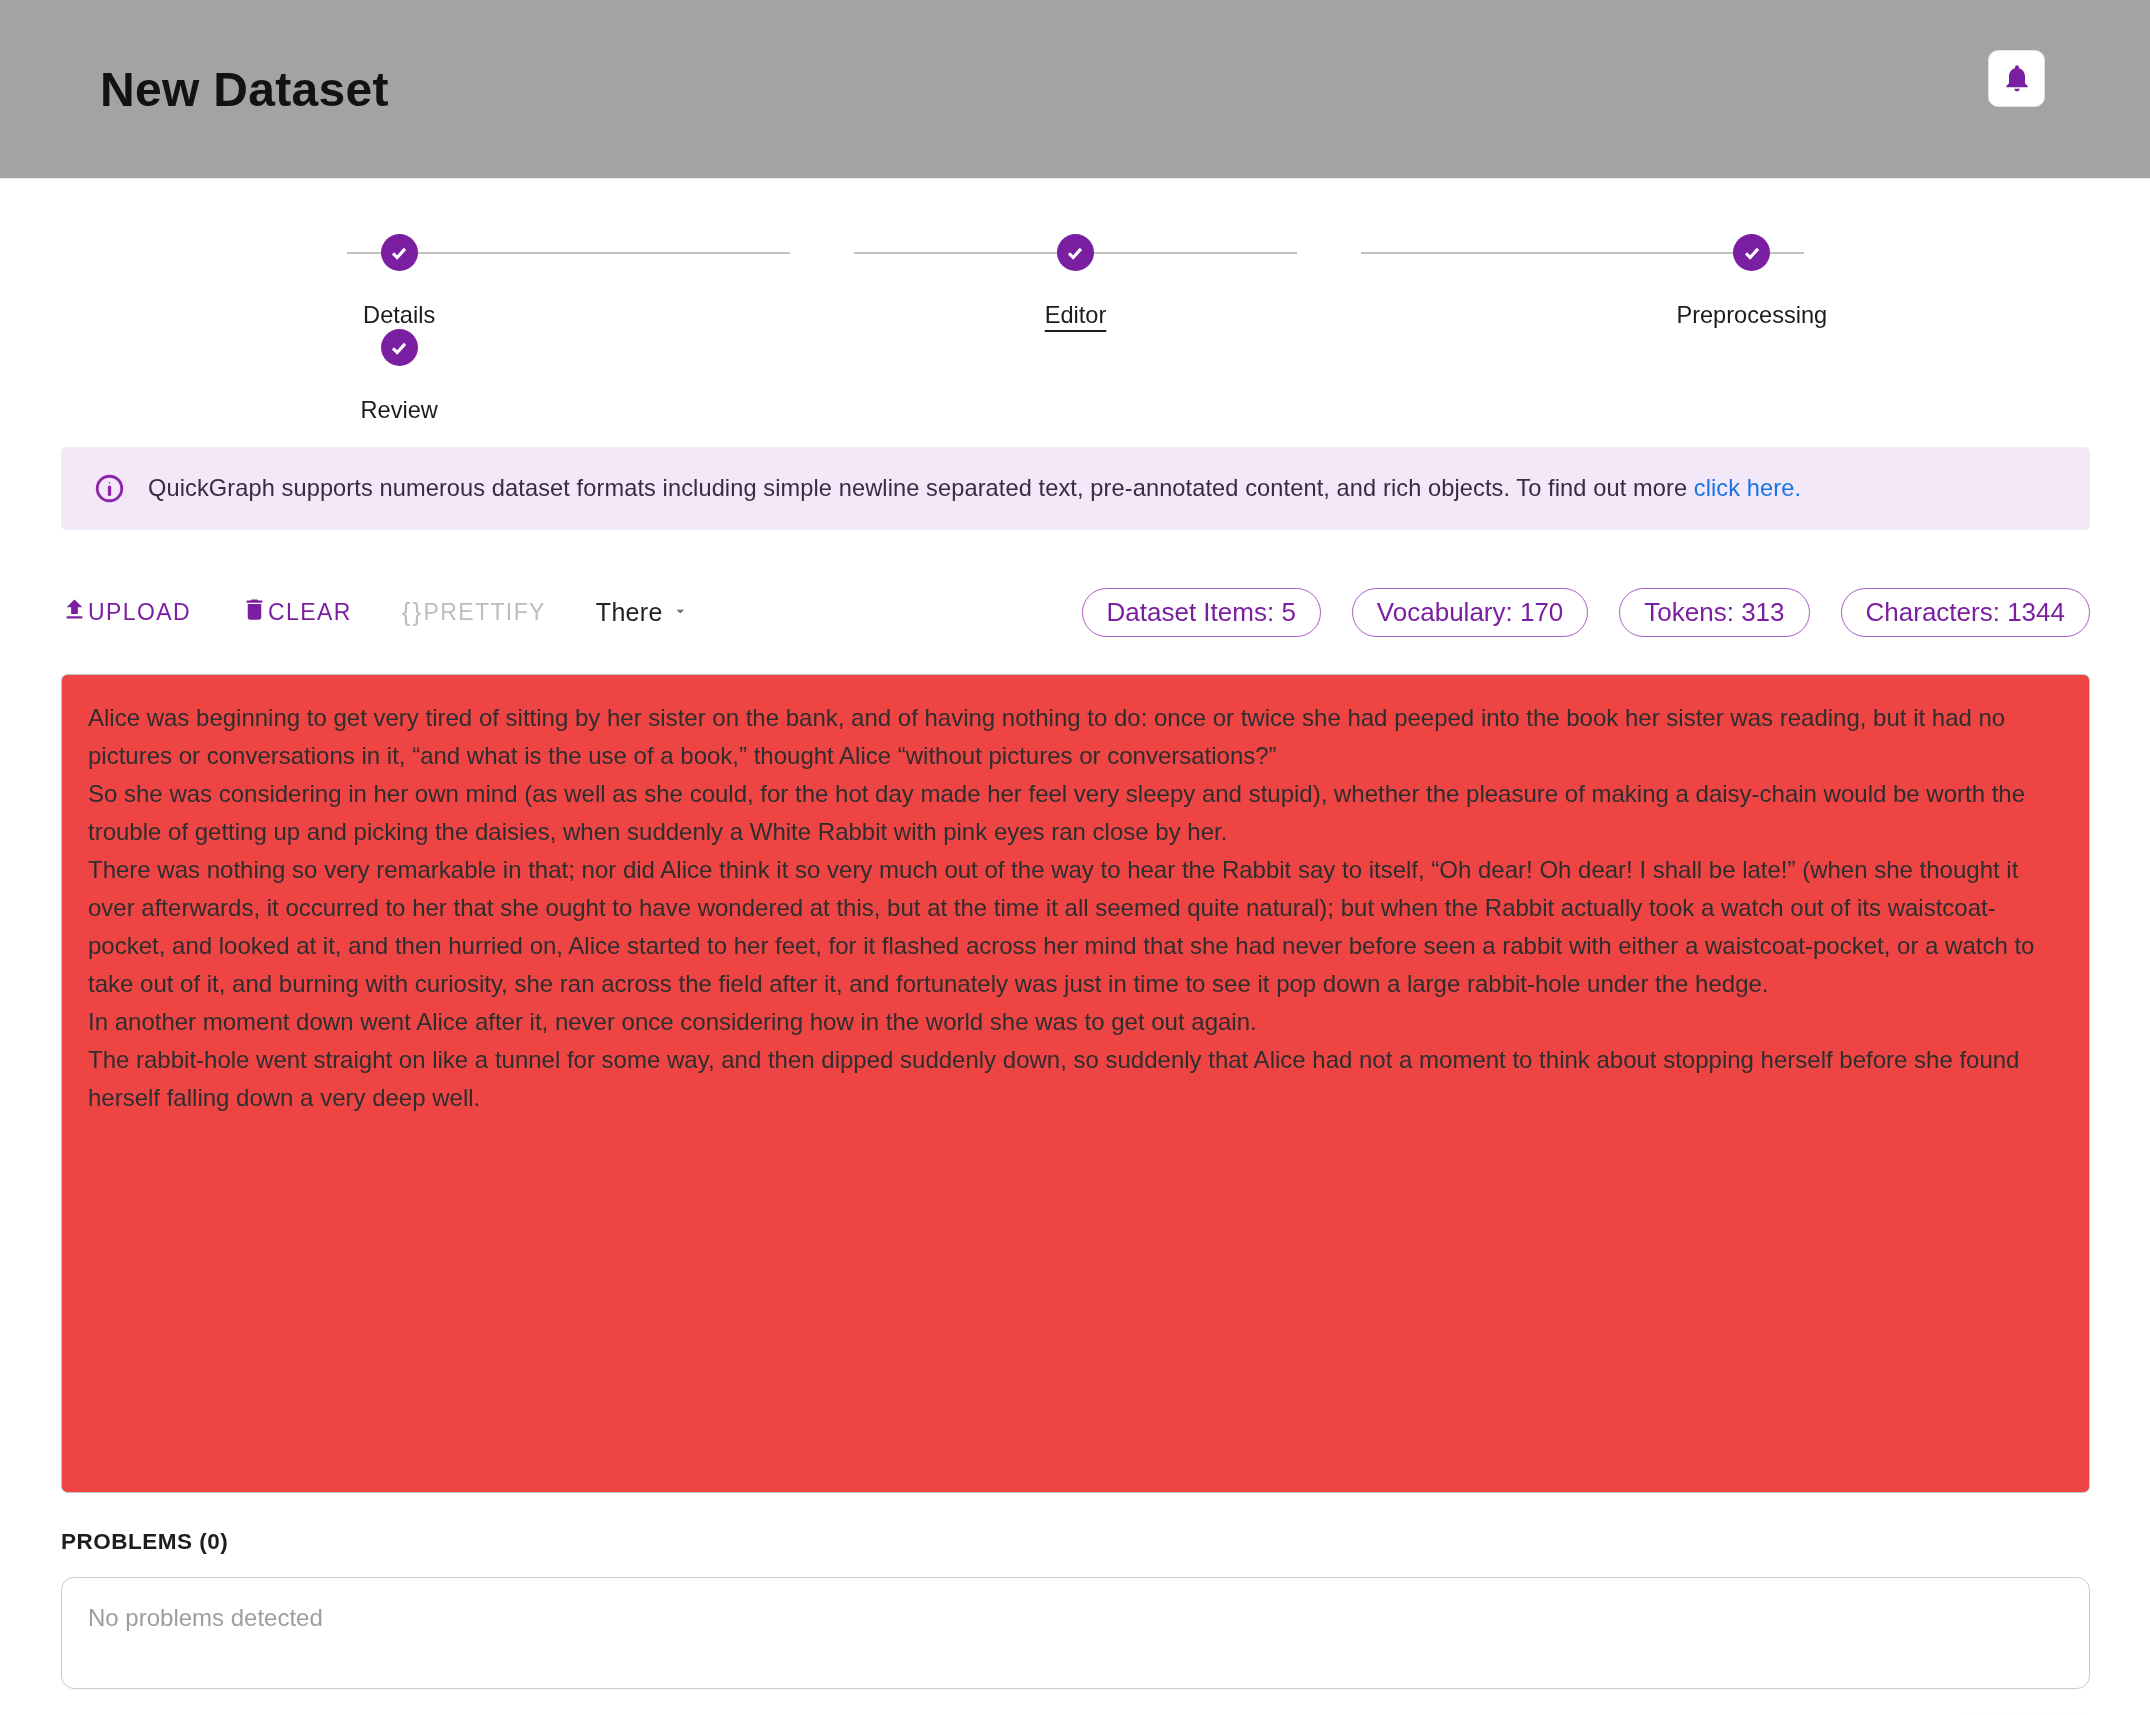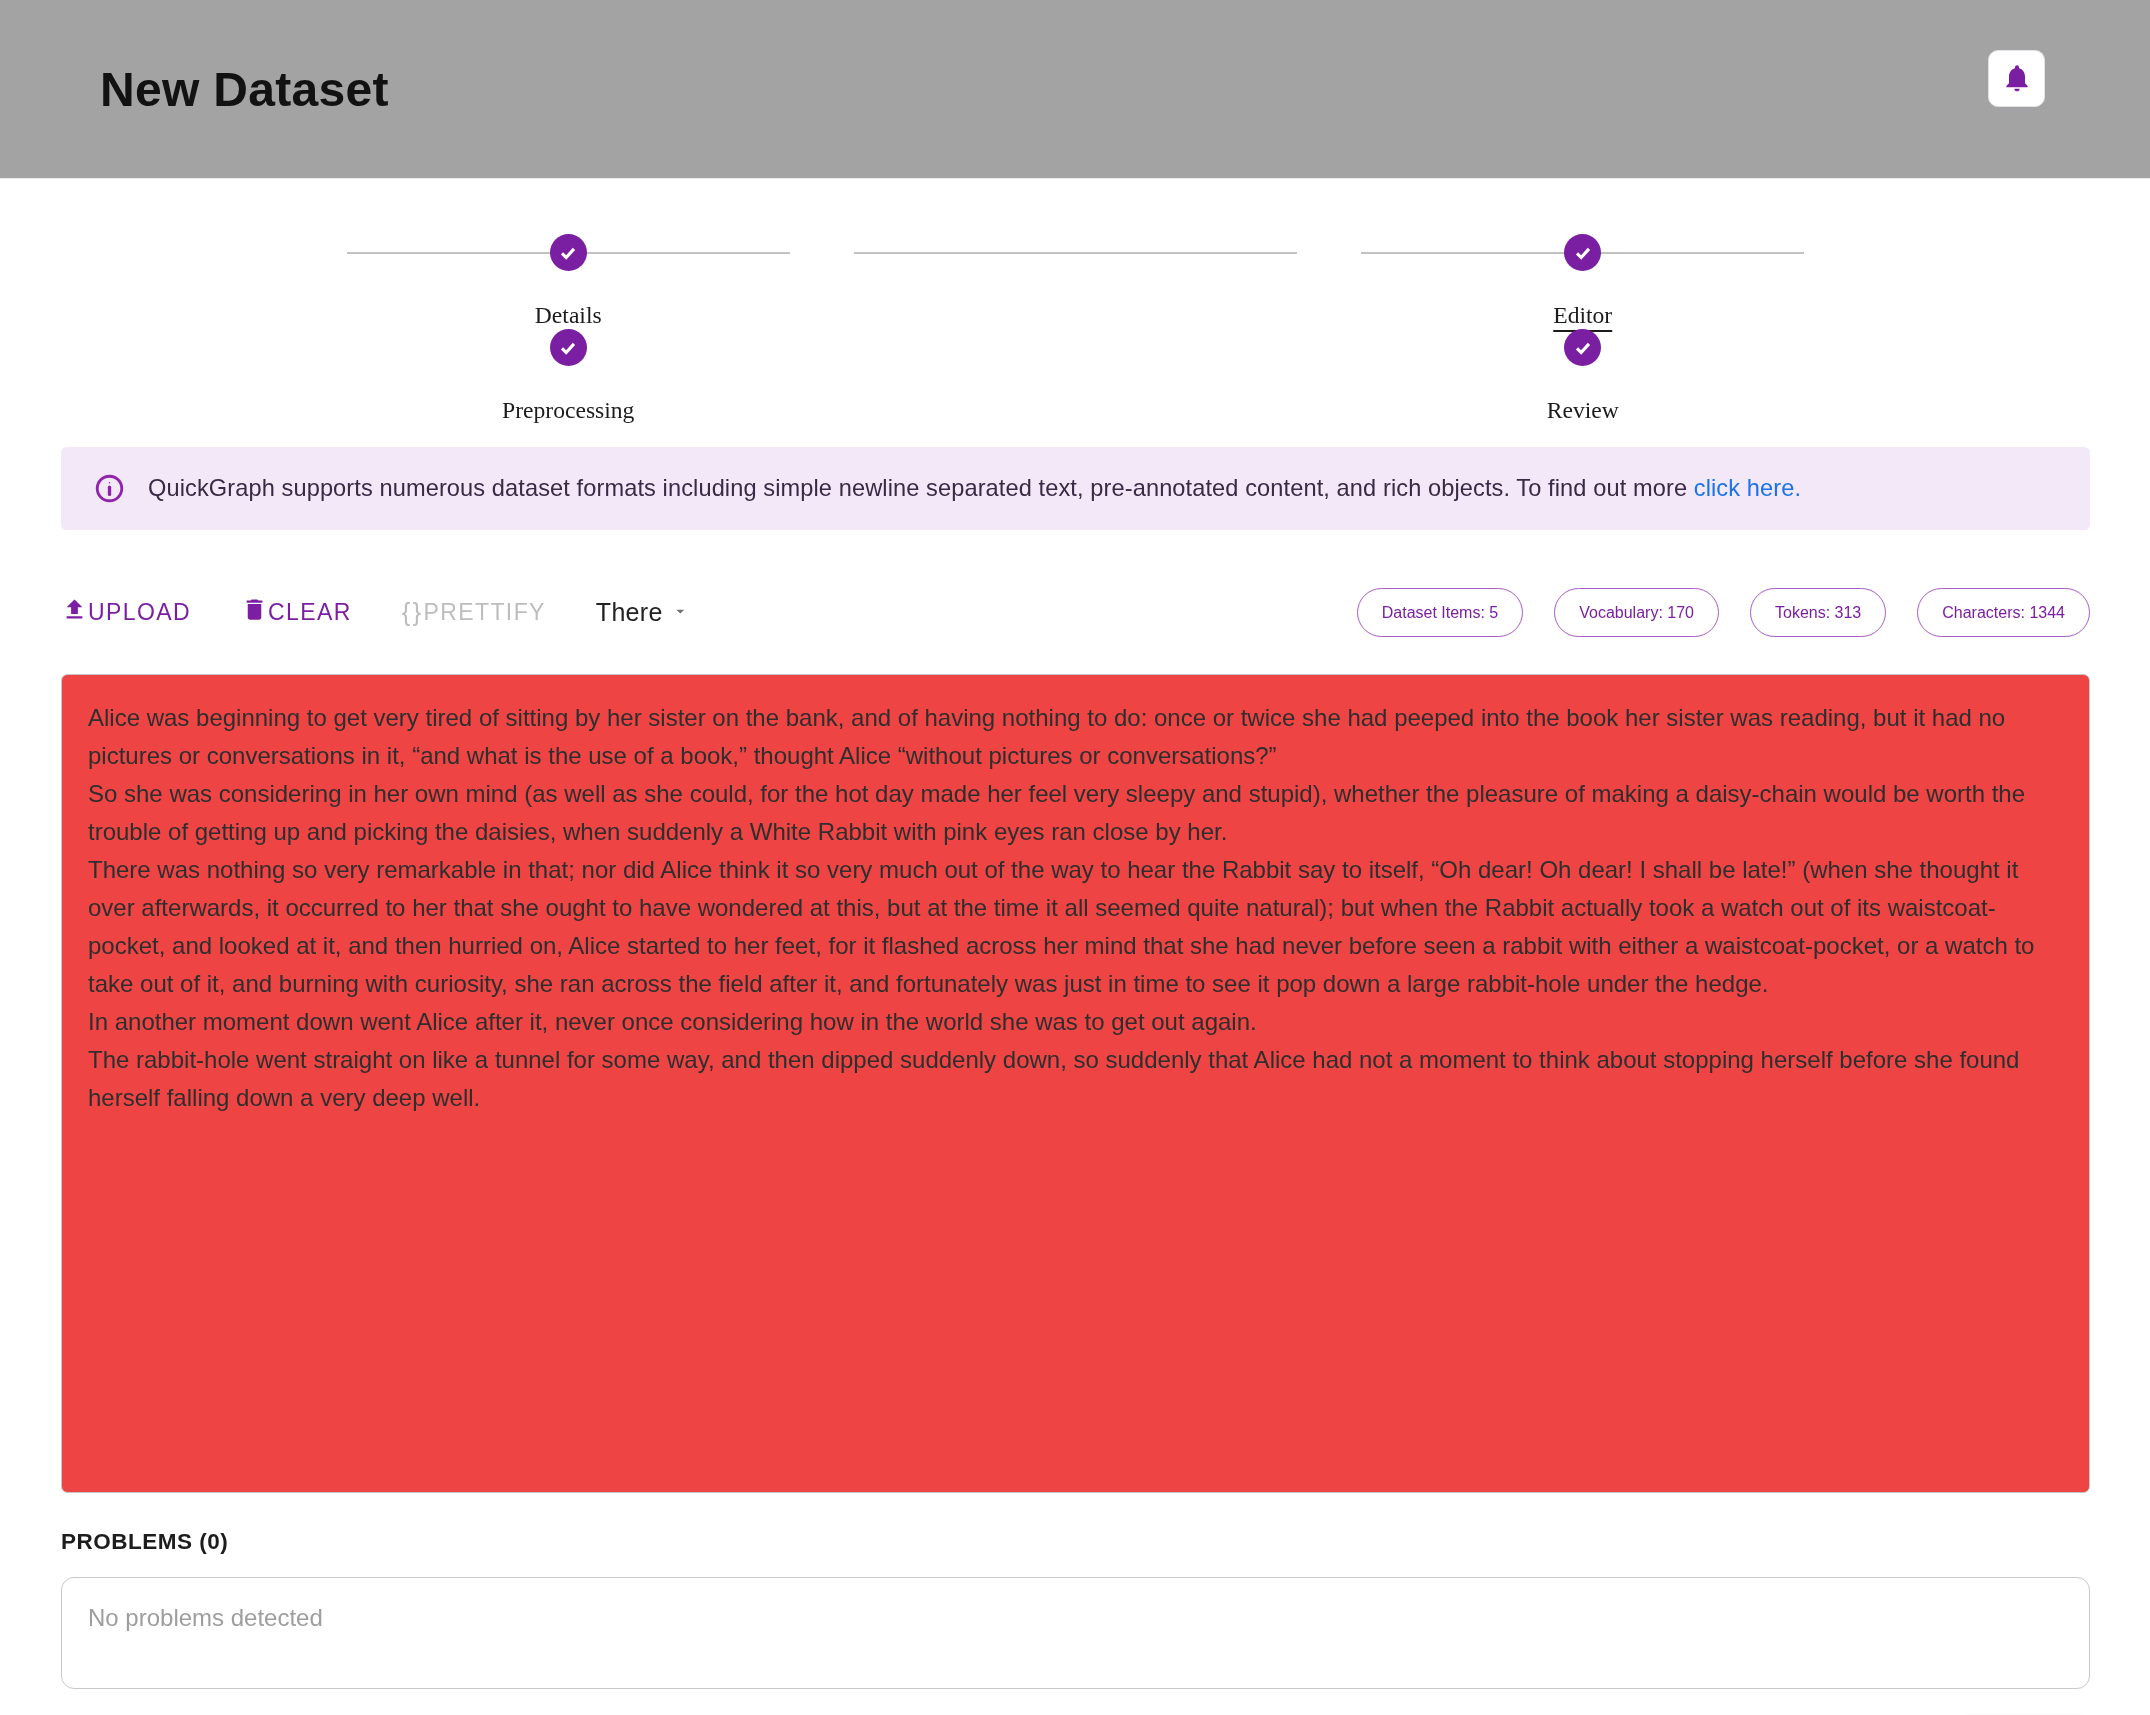--- a/index.html
+++ b/index.html
@@ -19,21 +19,21 @@
   .bell-btn {
     position:absolute; right:106px; top:50px; width:57px; height:57px;
     border:1.6px solid #dfe3e8; border-radius:10px; background:#fff;
     display:flex; align-items:center; justify-content:center; cursor:pointer;
   }
   .bell-btn svg { width:32px; height:32px; fill:#7b1fa2; }
   
   .stepper {
     margin:55px 61px 0 61px; position:relative; height:148px;
   }
-  .step-row { display:grid; grid-template-columns:repeat(2,1fr); position:relative;font-family:Liberation Serif, serif; }
+  .step-row { display:grid; grid-template-columns:repeat(3,1fr); position:relative; }
   .step { display:flex; flex-direction:column; align-items:center; }
   .step-circle {
     width:37px; height:37px; border-radius:50%; background:#7b1fa2;
     display:flex; align-items:center; justify-content:center; z-index:2;
   }
   .step-circle svg { width:22px; height:22px; stroke:#ffffff; stroke-width:3.4; fill:none; }
   .step-label {
     margin-top:31px; font-size:23.6px; font-weight:500; color:#1c1c1c; text-align:center;
   }
   .step-label.active {
@@ -68,21 +68,21 @@
   .braces { font-size:26px; font-weight:500; letter-spacing:2.2px; }
   .format-select {
     display:flex; align-items:center; gap:8.8px; cursor:pointer;
     font-size:25px; color:#222; letter-spacing:0.3px;
   }
   .format-select svg { width:18.6px; height:18.6px; fill:#6f6f6f; }
   .chips { margin-left:auto; display:flex; gap:31px; }
   .chip {
     height:49px; border:1.6px solid #a85cc5; border-radius:25px; background:#fff;
     display:flex; align-items:center; padding:8px 24px;
-    font-size:16px; color:#7b1fa2; white-space:nowrap; cursor:default;
+    font-size:26px; color:#7b1fa2; white-space:nowrap; cursor:default;
   }
   
   .editor-box {
     margin:35px 61px 0 61px; height:819px; border:1.6px solid #c6c6c6; border-radius:6.6px;
     padding:24px 26px; font-size:24px; line-height:38px; color:#2e2e2e;
     white-space:pre-wrap; overflow:hidden; background:#ef4444;
   }
   
   .problems-heading {
     margin:36px 61px 0 61px; font-size:22.5px; font-weight:700; color:#1d1d1d; letter-spacing:0.5px;

